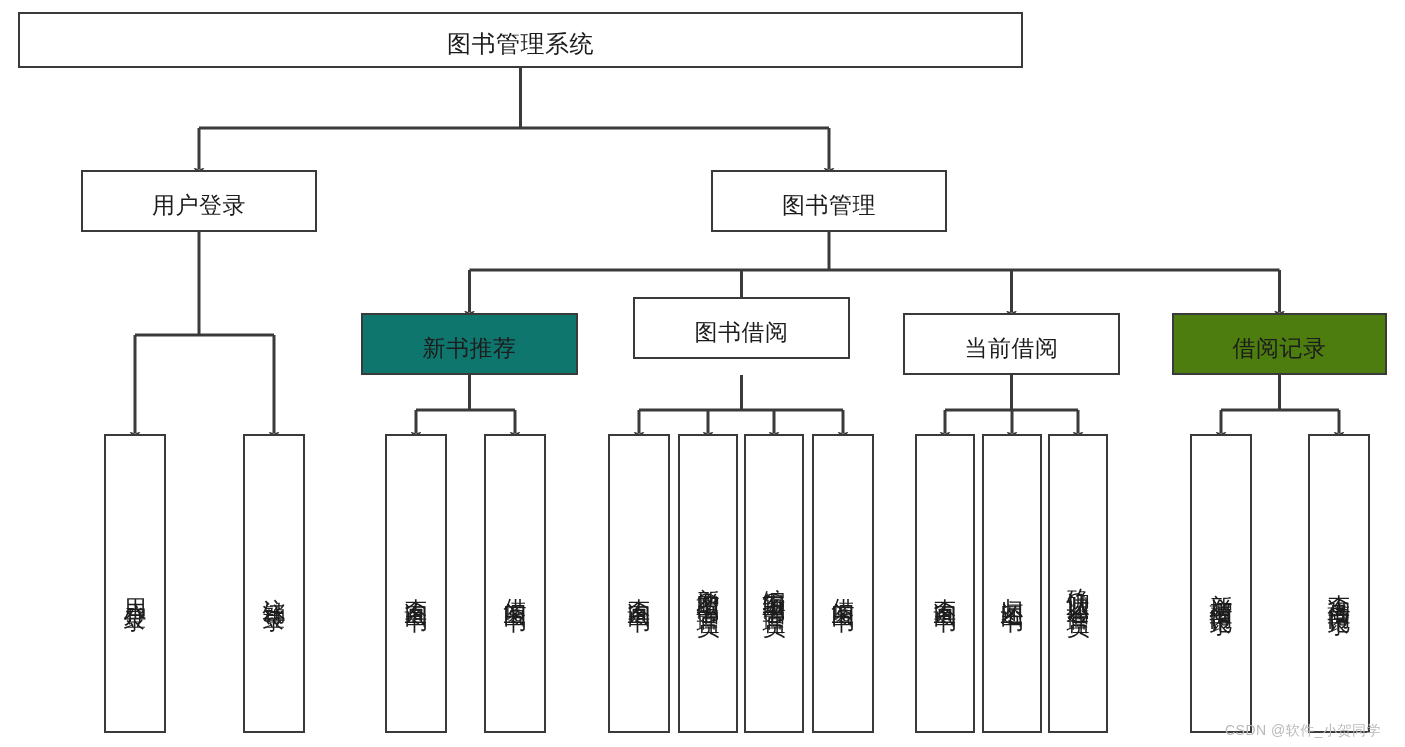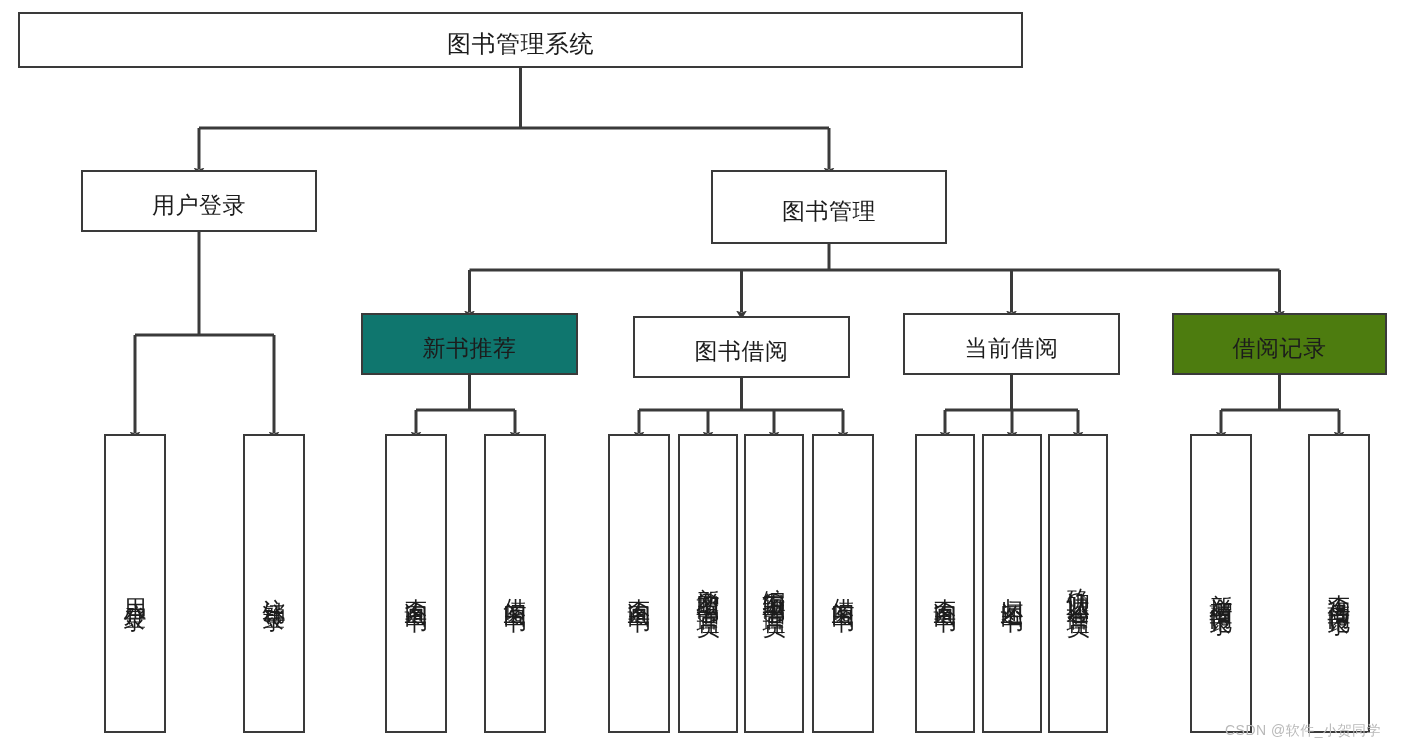--- a/index.html
+++ b/index.html
@@ -116,27 +116,27 @@
         <line x1="1339" y1="410" x2="1339" y2="433" stroke="#3a3a3a" stroke-width="3" marker-end="url(#arrowhead)"></line>
       </g>
   </svg>
   <div id="node-layer">
       <div class="node horizontal root" style="left: 18px; top: 12px; width: 1005px; height: 56px; border-color: rgb(58, 58, 58); background: rgb(255, 255, 255); color: rgb(28, 28, 28);">
         <span class="label">图书管理系统</span>
       </div>
       <div class="node horizontal" style="left: 81px; top: 170px; width: 236px; height: 62px; border-color: rgb(58, 58, 58); background: rgb(255, 255, 255); color: rgb(28, 28, 28);">
         <span class="label">用户登录</span>
       </div>
-      <div class="node horizontal" style="left: 711px; top: 170px; width: 236px; height: 74px; border-color: rgb(58, 58, 58); background: rgb(255, 255, 255); color: rgb(28, 28, 28);">
+      <div class="node horizontal" style="left: 711px; top: 170px; width: 236px; height: 62px; border-color: rgb(58, 58, 58); background: rgb(255, 255, 255); color: rgb(28, 28, 28);">
         <span class="label">图书管理</span>
       </div>
       <div class="node horizontal" style="left: 361px; top: 313px; width: 217px; height: 62px; border-color: rgb(58, 58, 58); background: #0f766e; color: rgb(28, 28, 28);">
         <span class="label">新书推荐</span>
       </div>
-      <div class="node horizontal" style="left: 633px; top: 316px; width: 217px; height: 62px; border-color: rgb(58, 58, 58); background: rgb(255, 255, 255); color: rgb(28, 28, 28);">
+      <div class="node horizontal" style="left: 633px; top: 297px; width: 217px; height: 62px; border-color: rgb(58, 58, 58); background: rgb(255, 255, 255); color: rgb(28, 28, 28);">
         <span class="label">图书借阅</span>
       </div>
       <div class="node horizontal" style="left: 903px; top: 313px; width: 217px; height: 62px; border-color: rgb(58, 58, 58); background: rgb(255, 255, 255); color: rgb(28, 28, 28);">
         <span class="label">当前借阅</span>
       </div>
       <div class="node horizontal" style="left: 1172px; top: 313px; width: 215px; height: 62px; border-color: rgb(58, 58, 58); background: #4d7c0f; color: rgb(28, 28, 28);">
         <span class="label">借阅记录</span>
       </div>
       <div class="node vertical" style="left: 104px; top: 434px; width: 62px; height: 299px; border-color: rgb(58, 58, 58); background: rgb(255, 255, 255); color: rgb(28, 28, 28);">
         <span class="label">用户登录</span>

